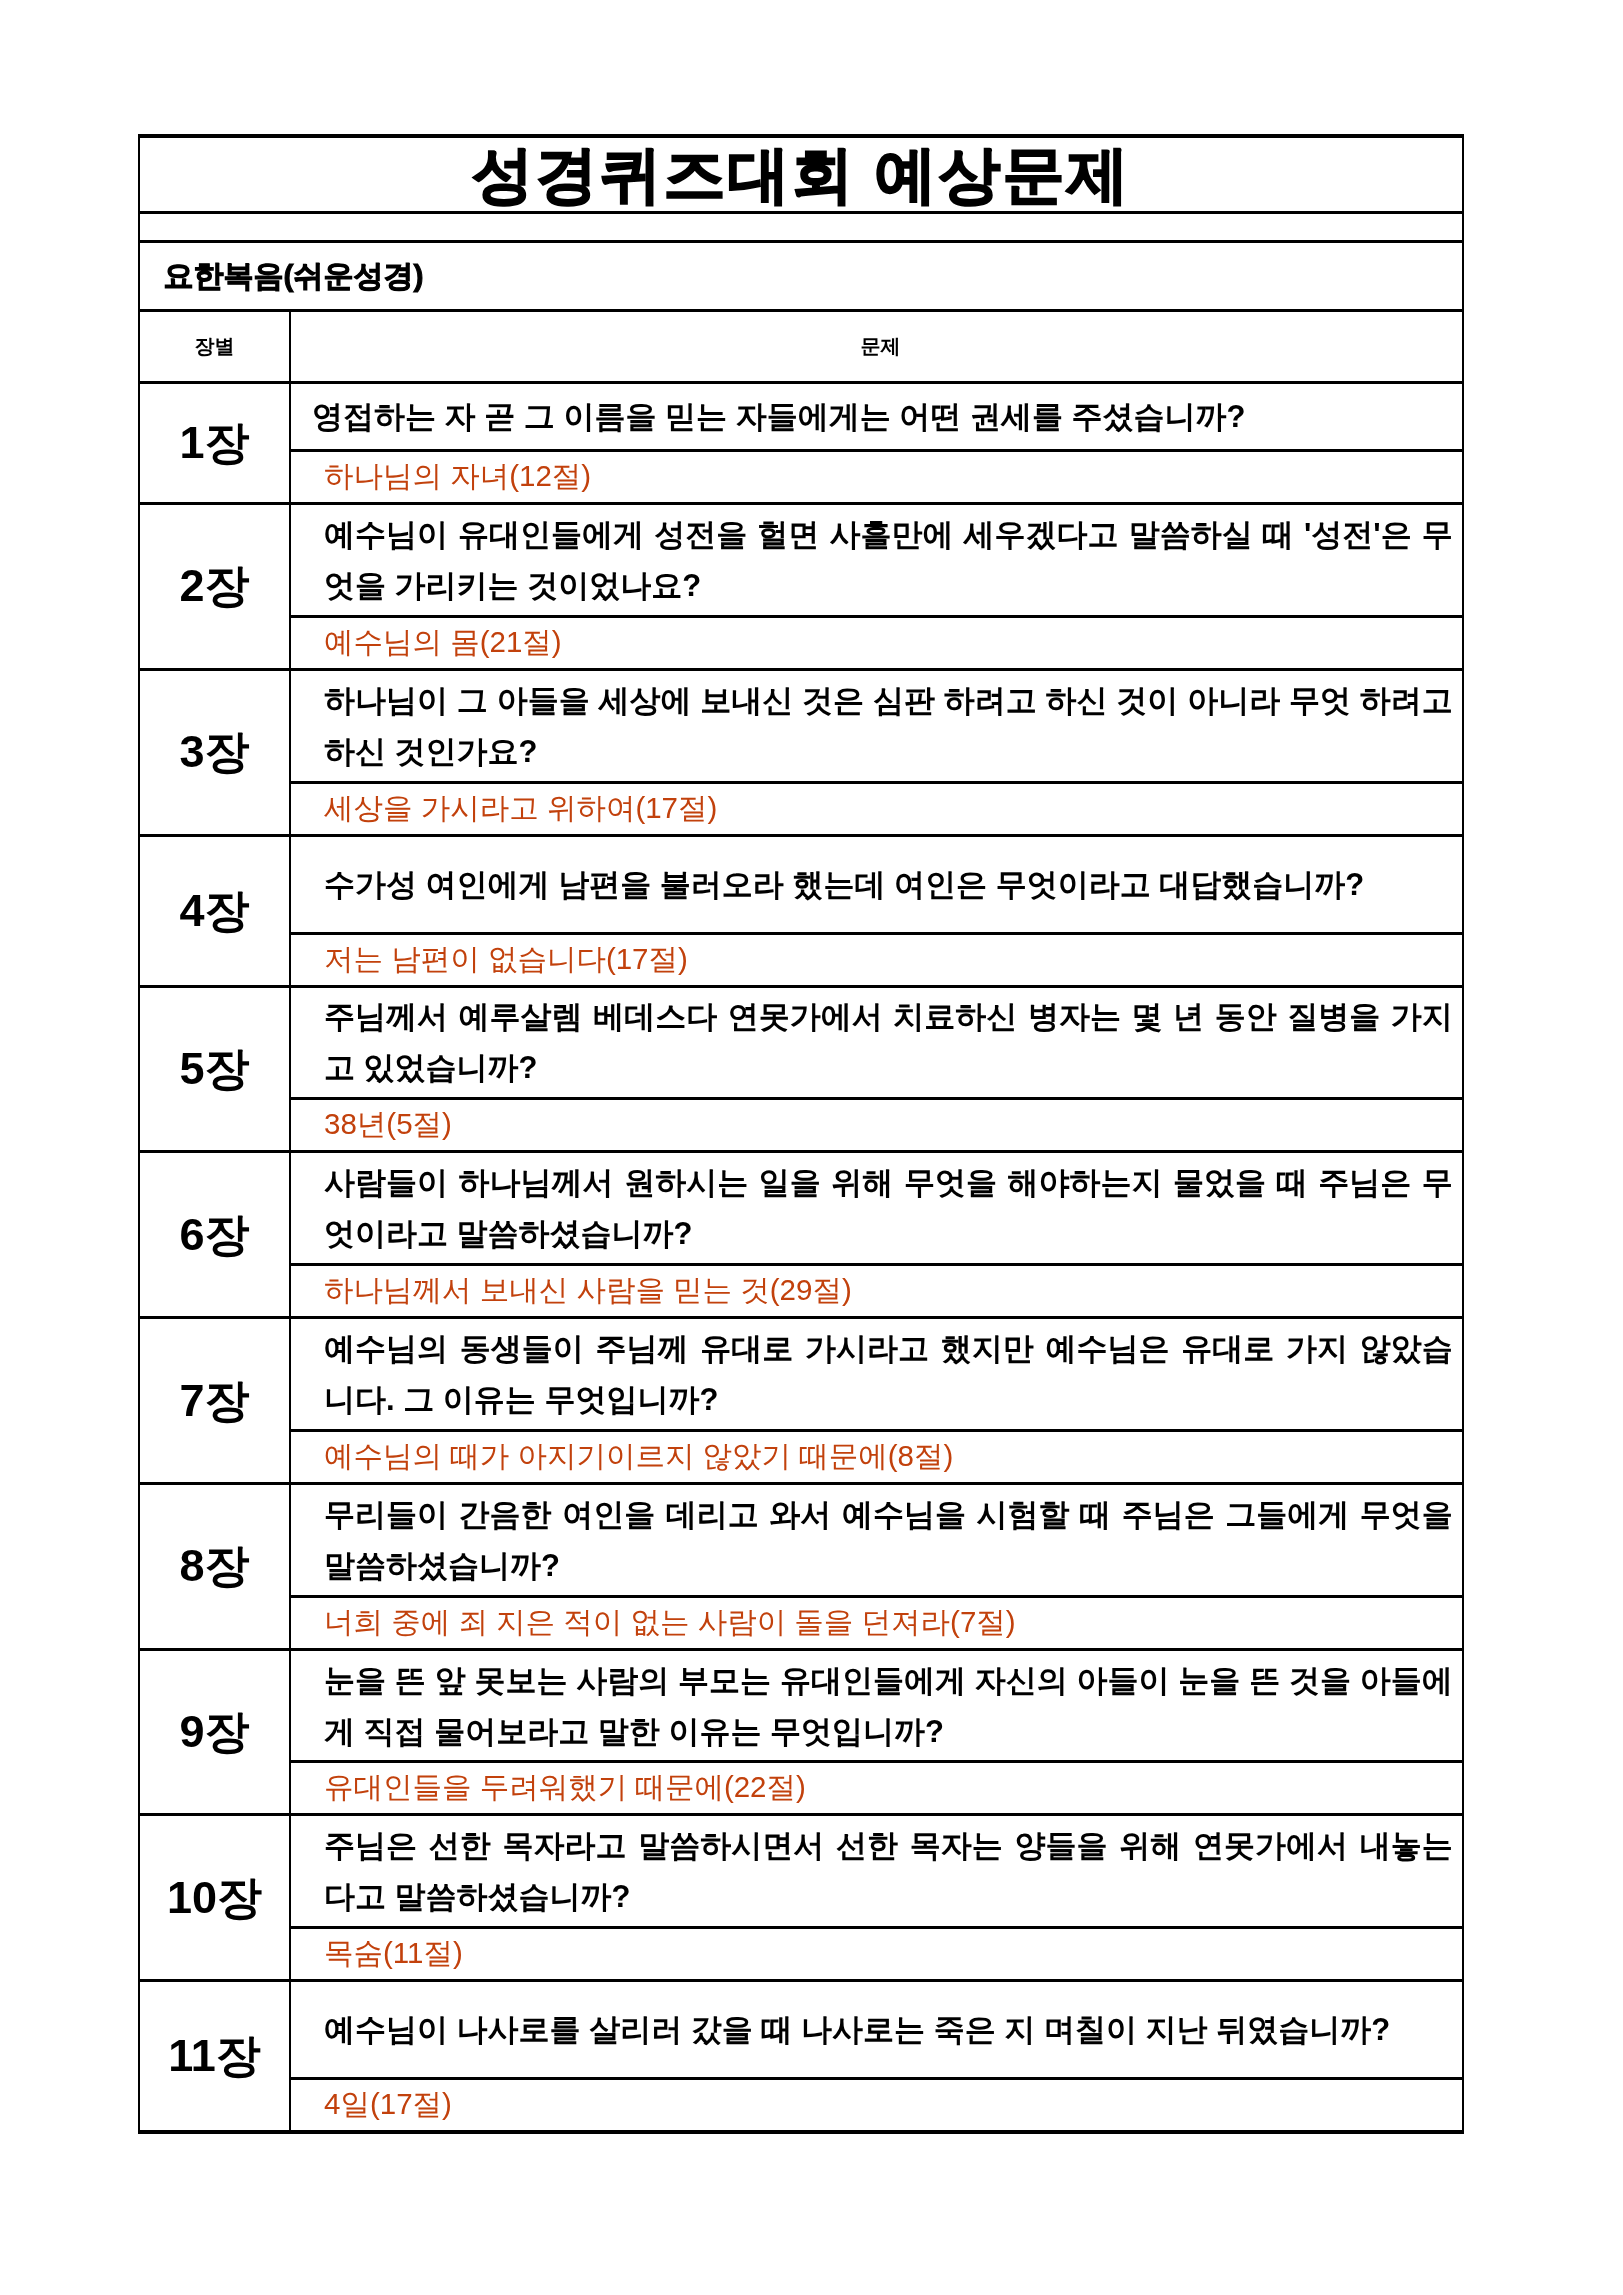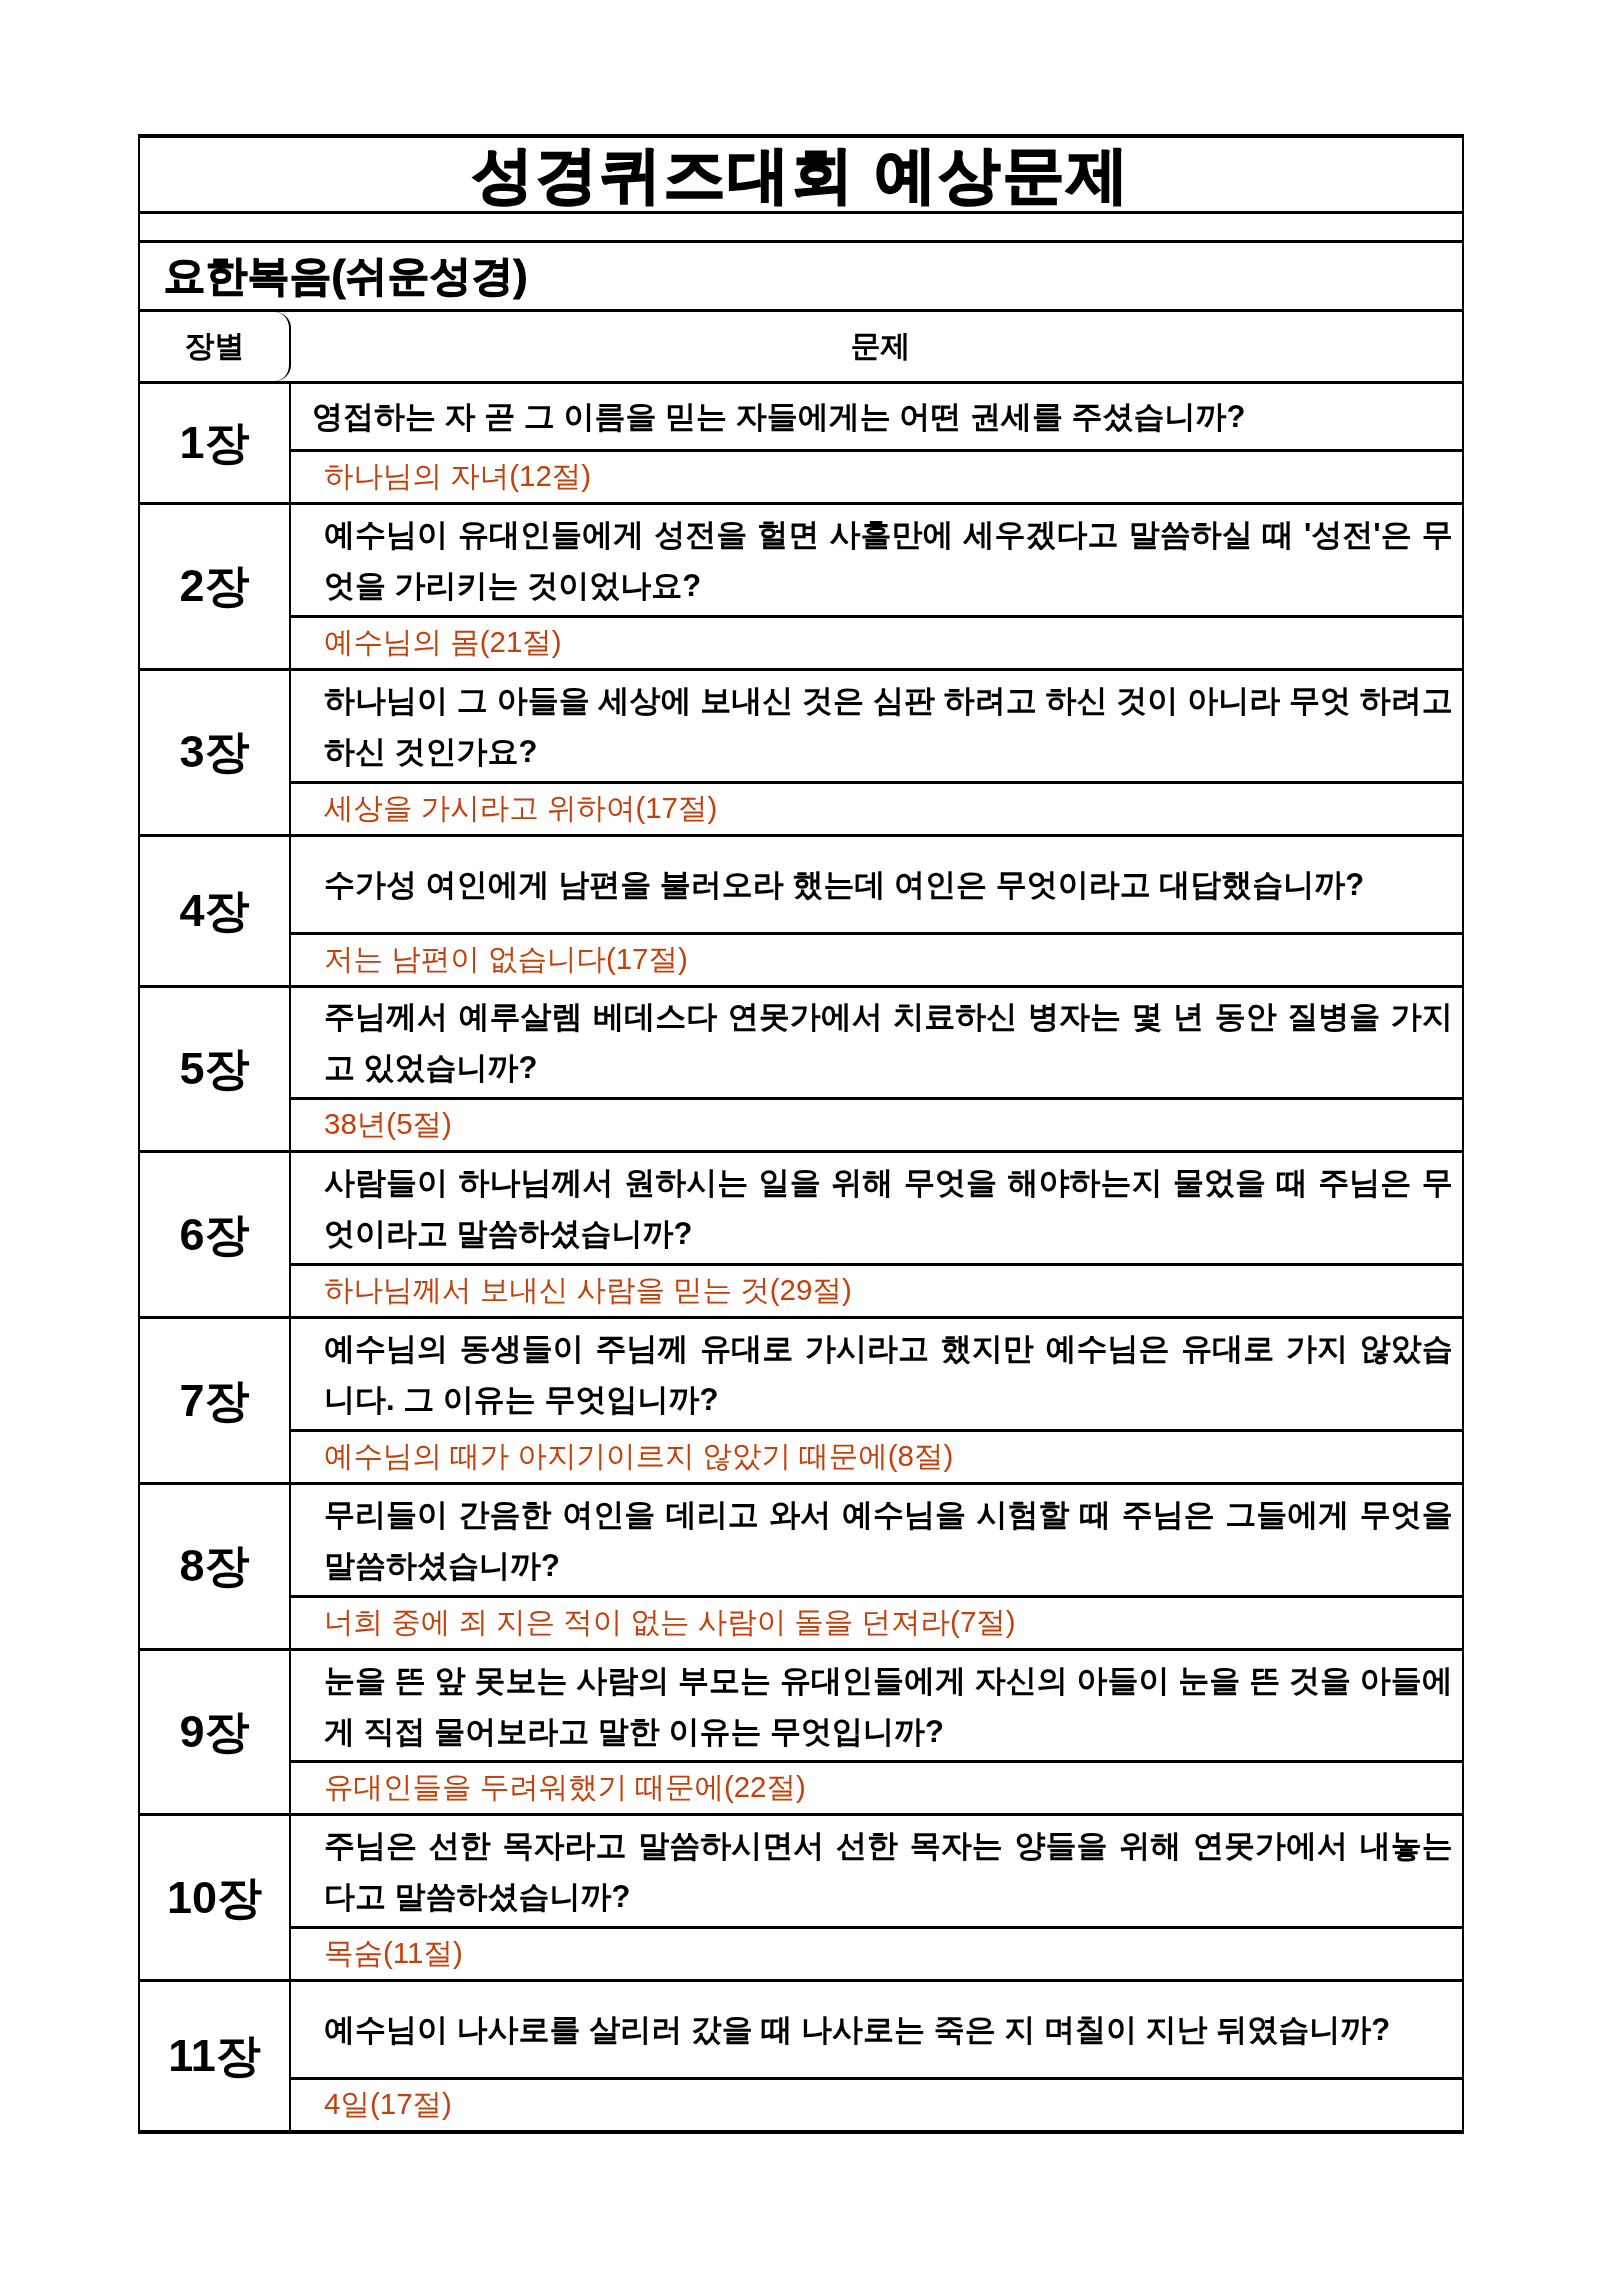--- a/index.html
+++ b/index.html
@@ -26,35 +26,35 @@
     font-size: 62px; font-weight: 700;
     letter-spacing: 2px;
     -webkit-text-stroke: 1.6px #000;
   }
   .spacer-row { height: 29px; border-bottom: 3.9px solid #000; }
   .section-row {
     height: 69px;
     border-bottom: 3.9px solid #000;
     display: flex; align-items: center;
     padding-left: 23.6px;
-    font-size: 42px; font-weight: 700;
+    font-size: 30px; font-weight: 700;
     -webkit-text-stroke: 1px #000;
   }
   .header-row {
     height: 72px;
     border-bottom: 3.9px solid #000;
     display: flex;
   }
   .chapter-col {
     width: 151px; flex: 0 0 151px;
     border-right: 2.6px solid #000;
     display: flex; align-items: center; justify-content: center;
   }
   .header-row .chapter-col, .header-row .question-col {
-    font-size: 30px; font-weight: 700; border-radius: 16px;
+    font-size: 20px; font-weight: 700;
   }
   .question-col {
     flex: 1;
     display: flex; align-items: center; justify-content: center; padding-left: 8px;
   }
   .qa-row { display: flex; border-bottom: 3.9px solid #000; }
   .qa-row:last-child { border-bottom: none; }
   .chapter-cell {
     width: 151px; flex: 0 0 151px;
     border-right: 2.6px solid #000;

